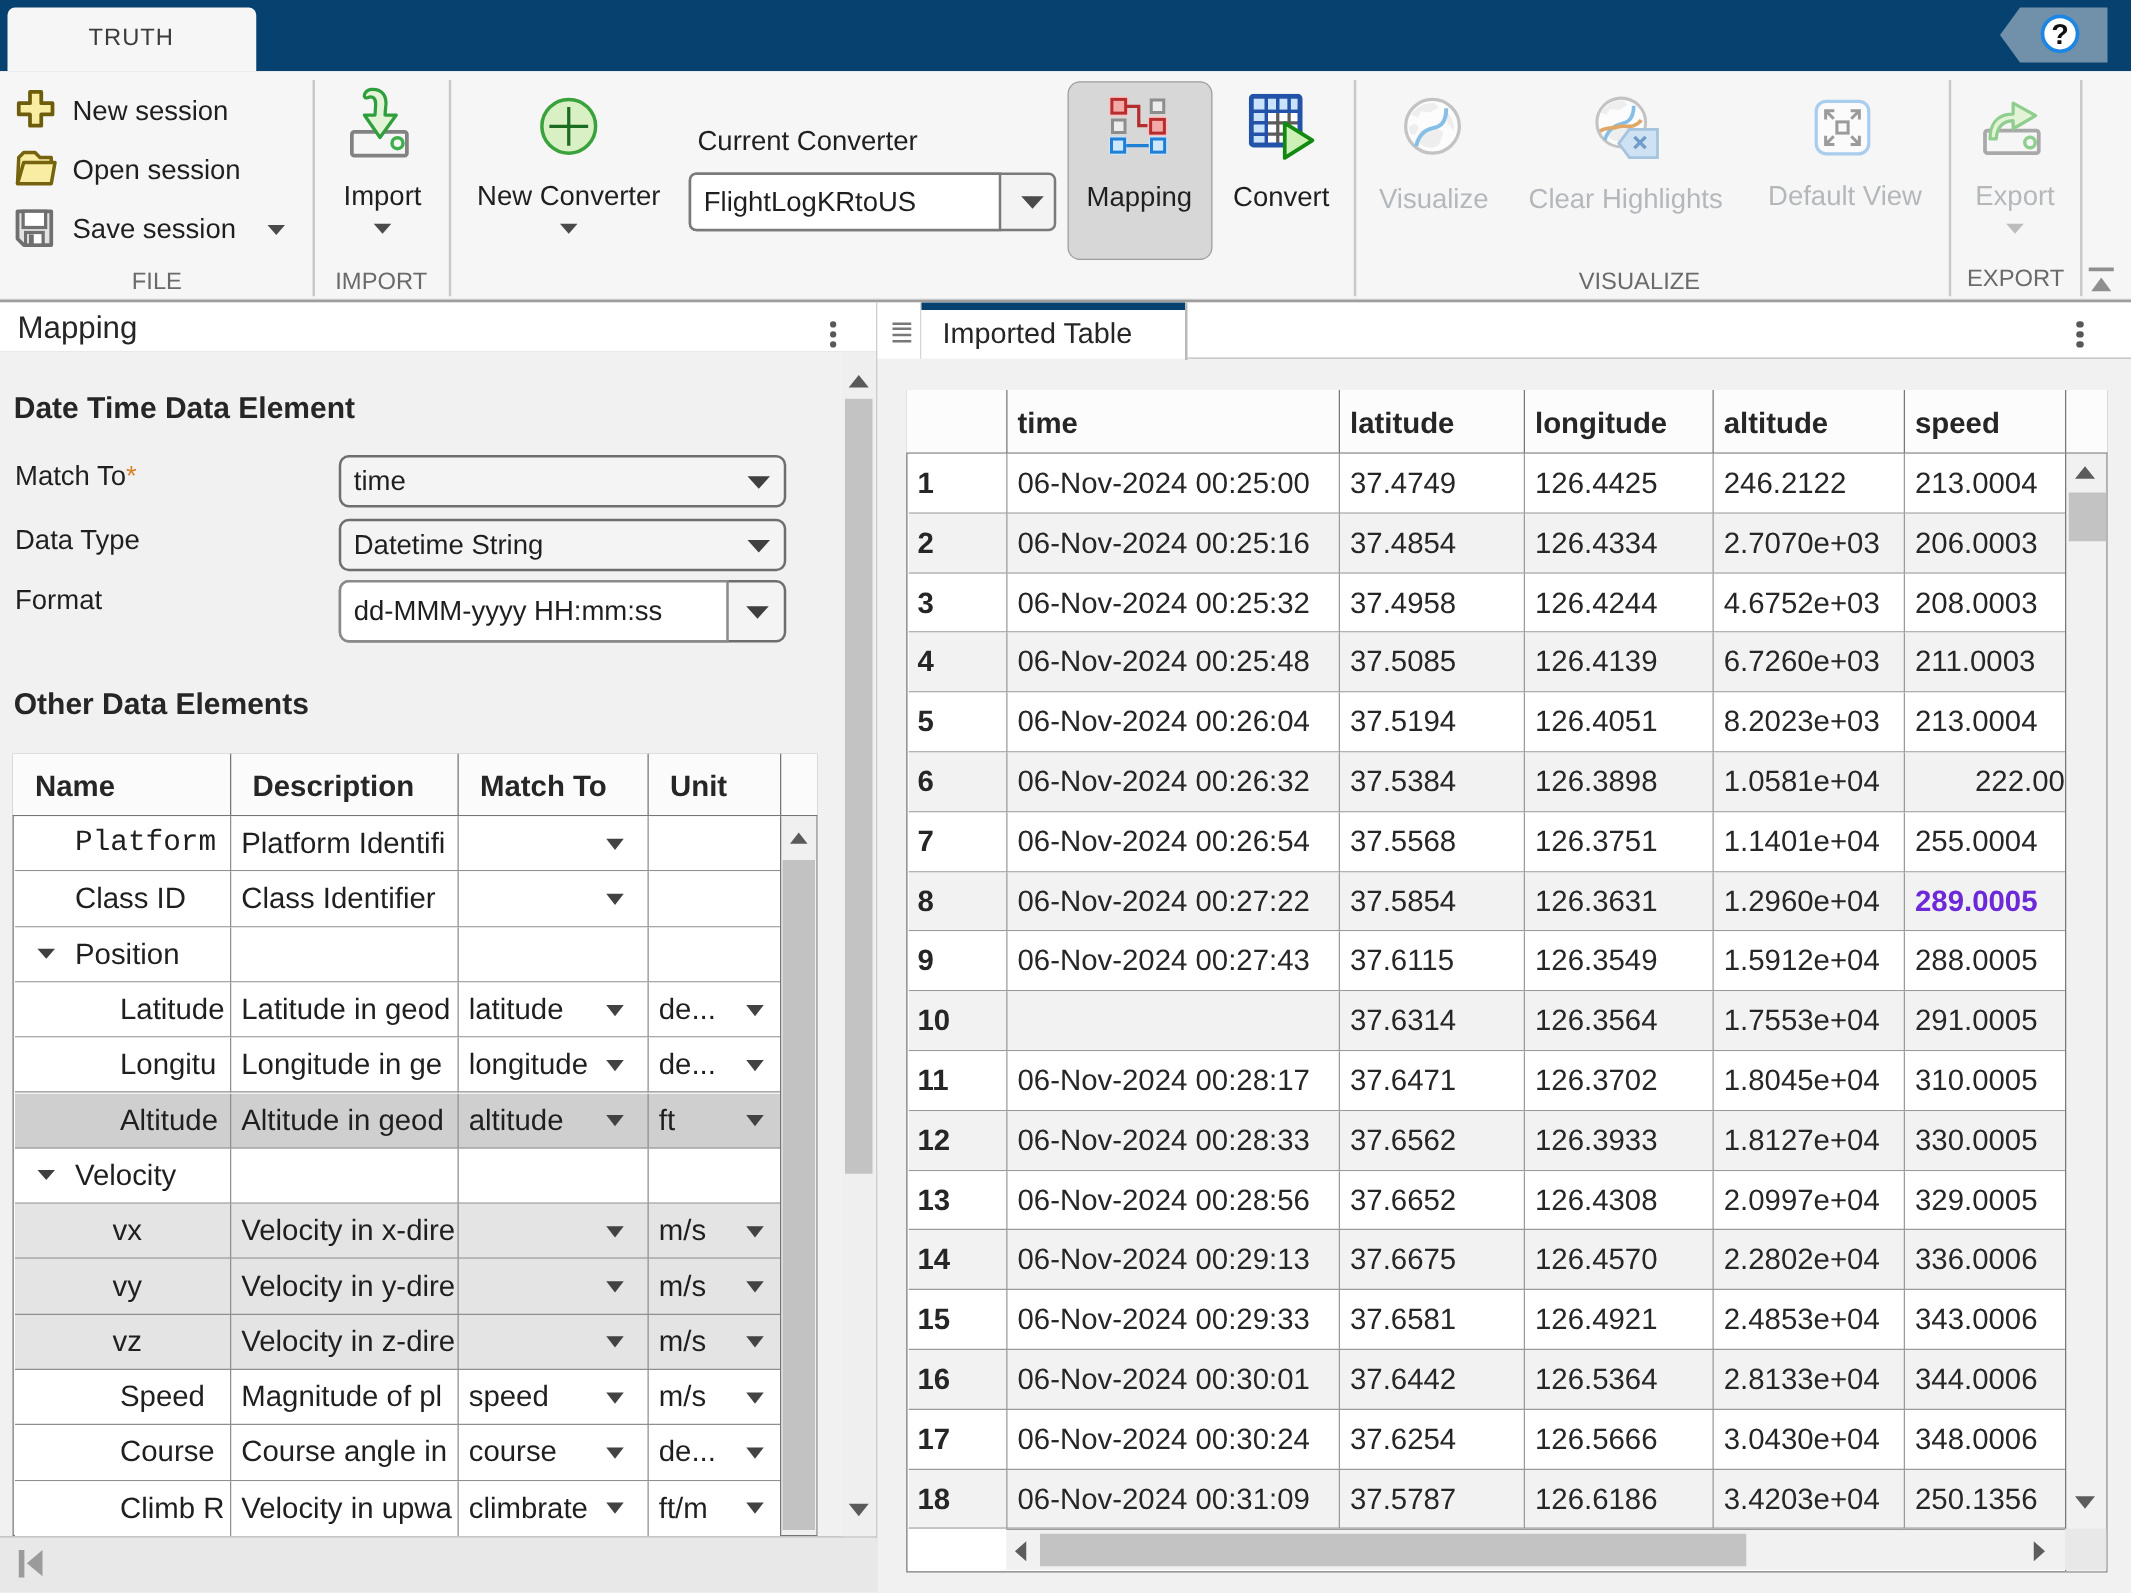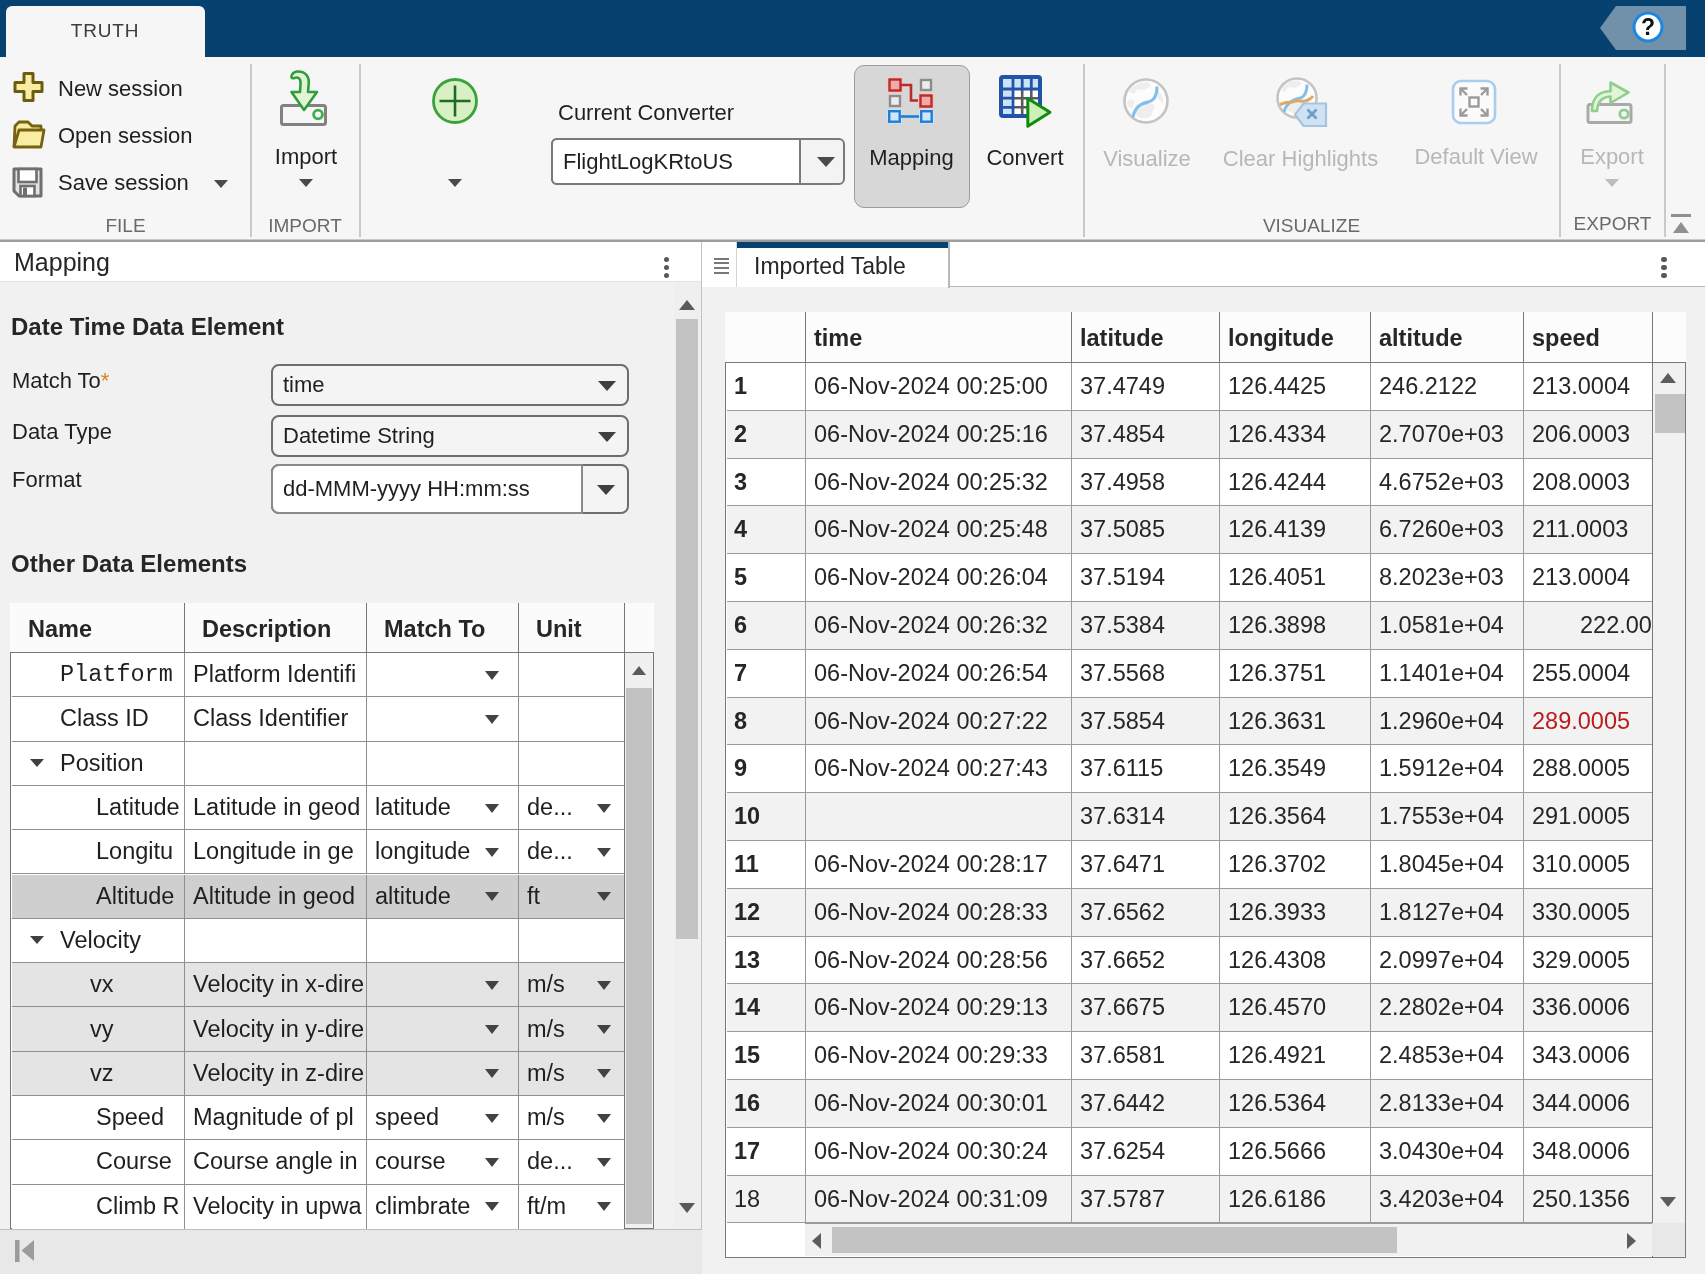--- a/index.html
+++ b/index.html
@@ -50,20 +50,21 @@
 <path d="M18 2.5 C27 2 31 8 29.5 17 L29 23 H38 L25 41 L12.5 23 H21 L21.5 15 C22 9.5 19 7.5 15.5 9 C13.5 9.8 12 9 12.5 7 C13 5 15 3 18 2.5 Z" fill="#e2f4d5" stroke="#2f9e3c" stroke-width="2.6" stroke-linejoin="round"></path>
 <circle cx="39" cy="45.5" r="4.4" fill="#f6f6f6" stroke="#3fae4c" stroke-width="2.8"></circle>
 </svg>
 <div class="lbl ctr" style="left:6px;top:142.0px;width:600px;height:30px;font-size:22px;color:#1f1f1f;font-weight:normal;letter-spacing:0px;justify-content:center;">Import</div>
 <div class="abs" style="left:298.5px;top:179px;width:0;height:0;border-left:7.5px solid transparent;border-right:7.5px solid transparent;border-top:8.5px solid #4a4a4a;"></div>
 <div class="lbl ctr" style="left:5px;top:211.0px;width:600px;height:30px;font-size:19px;color:#6a6a6a;font-weight:normal;letter-spacing:0px;justify-content:center;">IMPORT</div>
 <svg class="abs" style="left:431px;top:77px;" width="48" height="48" viewBox="0 0 48 48">
 <circle cx="24" cy="24" r="21.5" fill="#d9f0c4" stroke="#39a23c" stroke-width="2.8"></circle>
 <path d="M24 8.5 V39.5 M8.5 24 H39.5" stroke="#1c6b22" stroke-width="2.6"></path>
 </svg>
+<div class="lbl ctr" style="left:155px;top:142.0px;width:600px;height:30px;font-size:22px;color:#1f1f1f;font-weight:normal;letter-spacing:0px;justify-content:center;">New Converter</div>
 <div class="abs" style="left:447.5px;top:179px;width:0;height:0;border-left:7.5px solid transparent;border-right:7.5px solid transparent;border-top:8.5px solid #4a4a4a;"></div>
 <div class="lbl vctr" style="left:558px;top:98.0px;height:30px;font-size:22px;color:#1f1f1f;font-weight:normal;letter-spacing:0px;">Current Converter</div>
 <div class="abs" style="left:551px;top:138px;width:294px;height:47px;background:#f3f3f3;border:2px solid #7a7a7a;border-radius:6px;box-sizing:border-box;"></div>
 <div class="abs" style="left:551px;top:138px;width:250px;height:47px;background:#ffffff;border:2px solid #7a7a7a;border-radius:6px 0 0 6px;box-sizing:border-box;"></div>
 <div class="lbl vctr" style="left:563px;top:146.5px;height:30px;font-size:22px;color:#1f1f1f;font-weight:normal;letter-spacing:0px;">FlightLogKRtoUS</div>
 <div class="abs" style="left:816.5px;top:157px;width:0;height:0;border-left:9.5px solid transparent;border-right:9.5px solid transparent;border-top:10px solid #4a4a4a;"></div>
 <div class="abs" style="left:854px;top:64.5px;width:115.5px;height:143px;background:#d7d7d7;border:1.5px solid #9c9c9c;border-radius:10px;box-sizing:border-box;"></div>
 <svg class="abs" style="left:887px;top:76.5px;" width="48" height="48" viewBox="0 0 48 48">
 <rect x="0" y="0" width="16" height="16" rx="3" fill="#ffc0c0"></rect>
 <rect x="2.5" y="2.5" width="11" height="11" fill="#f4a9a9" stroke="#b52d2d" stroke-width="2.4"></rect>
@@ -394,21 +395,21 @@
 <div class="abs" style="left:1071px;top:649.8px;width:1.2px;height:47.8px;background:#9a9a9a;"></div>
 <div class="abs" style="left:1219px;top:649.8px;width:1.2px;height:47.8px;background:#9a9a9a;"></div>
 <div class="abs" style="left:1370px;top:649.8px;width:1.2px;height:47.8px;background:#9a9a9a;"></div>
 <div class="abs" style="left:1523px;top:649.8px;width:1.2px;height:47.8px;background:#9a9a9a;"></div>
 <div class="abs" style="left:726.5px;top:697.5999999999999px;width:925.5px;height:47.8px;background:#f2f2f2;border-bottom:1px solid #9a9a9a;box-sizing:border-box;"></div>
 <div class="lbl vctr" style="left:734px;top:705.9999999999999px;height:30px;font-size:23.5px;color:#262626;font-weight:bold;letter-spacing:0px;">8</div>
 <div class="lbl vctr" style="left:814px;top:705.9999999999999px;height:30px;font-size:23.5px;color:#262626;font-weight:normal;letter-spacing:0px;">06-Nov-2024 00:27:22</div>
 <div class="lbl vctr" style="left:1080px;top:705.9999999999999px;height:30px;font-size:23.5px;color:#262626;font-weight:normal;letter-spacing:0px;">37.5854</div>
 <div class="lbl vctr" style="left:1228px;top:705.9999999999999px;height:30px;font-size:23.5px;color:#262626;font-weight:normal;letter-spacing:0px;">126.3631</div>
 <div class="lbl vctr" style="left:1379px;top:705.9999999999999px;height:30px;font-size:23.5px;color:#262626;font-weight:normal;letter-spacing:0px;">1.2960e+04</div>
-<div class="lbl vctr" style="left:1532px;top:705.9999999999999px;height:30px;font-size:23.5px;color:#b91c1c;font-weight:normal;letter-spacing:0px;">289.0005</div>
+<div class="lbl vctr" style="left:1532px;top:705.9999999999999px;height:30px;font-size:23.5px;color:#6d28d9;font-weight:bold;letter-spacing:0px;">289.0005</div>
 <div class="abs" style="left:805px;top:697.5999999999999px;width:1.2px;height:47.8px;background:#9a9a9a;"></div>
 <div class="abs" style="left:1071px;top:697.5999999999999px;width:1.2px;height:47.8px;background:#9a9a9a;"></div>
 <div class="abs" style="left:1219px;top:697.5999999999999px;width:1.2px;height:47.8px;background:#9a9a9a;"></div>
 <div class="abs" style="left:1370px;top:697.5999999999999px;width:1.2px;height:47.8px;background:#9a9a9a;"></div>
 <div class="abs" style="left:1523px;top:697.5999999999999px;width:1.2px;height:47.8px;background:#9a9a9a;"></div>
 <div class="abs" style="left:726.5px;top:745.4px;width:925.5px;height:47.8px;background:#ffffff;border-bottom:1px solid #9a9a9a;box-sizing:border-box;"></div>
 <div class="lbl vctr" style="left:734px;top:753.8px;height:30px;font-size:23.5px;color:#262626;font-weight:bold;letter-spacing:0px;">9</div>
 <div class="lbl vctr" style="left:814px;top:753.8px;height:30px;font-size:23.5px;color:#262626;font-weight:normal;letter-spacing:0px;">06-Nov-2024 00:27:43</div>
 <div class="lbl vctr" style="left:1080px;top:753.8px;height:30px;font-size:23.5px;color:#262626;font-weight:normal;letter-spacing:0px;">37.6115</div>
 <div class="lbl vctr" style="left:1228px;top:753.8px;height:30px;font-size:23.5px;color:#262626;font-weight:normal;letter-spacing:0px;">126.3549</div>
@@ -509,21 +510,21 @@
 <div class="lbl vctr" style="left:1080px;top:1136.2px;height:30px;font-size:23.5px;color:#262626;font-weight:normal;letter-spacing:0px;">37.6254</div>
 <div class="lbl vctr" style="left:1228px;top:1136.2px;height:30px;font-size:23.5px;color:#262626;font-weight:normal;letter-spacing:0px;">126.5666</div>
 <div class="lbl vctr" style="left:1379px;top:1136.2px;height:30px;font-size:23.5px;color:#262626;font-weight:normal;letter-spacing:0px;">3.0430e+04</div>
 <div class="lbl vctr" style="left:1532px;top:1136.2px;height:30px;font-size:23.5px;color:#262626;font-weight:normal;letter-spacing:0px;">348.0006</div>
 <div class="abs" style="left:805px;top:1127.8px;width:1.2px;height:47.8px;background:#9a9a9a;"></div>
 <div class="abs" style="left:1071px;top:1127.8px;width:1.2px;height:47.8px;background:#9a9a9a;"></div>
 <div class="abs" style="left:1219px;top:1127.8px;width:1.2px;height:47.8px;background:#9a9a9a;"></div>
 <div class="abs" style="left:1370px;top:1127.8px;width:1.2px;height:47.8px;background:#9a9a9a;"></div>
 <div class="abs" style="left:1523px;top:1127.8px;width:1.2px;height:47.8px;background:#9a9a9a;"></div>
 <div class="abs" style="left:726.5px;top:1175.6px;width:925.5px;height:47.8px;background:#f2f2f2;border-bottom:1px solid #9a9a9a;box-sizing:border-box;"></div>
-<div class="lbl vctr" style="left:734px;top:1184.0px;height:30px;font-size:23.5px;color:#262626;font-weight:normal;letter-spacing:0px;">18</div>
+<div class="lbl vctr" style="left:734px;top:1184.0px;height:30px;font-size:23.5px;color:#262626;font-weight:bold;letter-spacing:0px;">18</div>
 <div class="lbl vctr" style="left:814px;top:1184.0px;height:30px;font-size:23.5px;color:#262626;font-weight:normal;letter-spacing:0px;">06-Nov-2024 00:31:09</div>
 <div class="lbl vctr" style="left:1080px;top:1184.0px;height:30px;font-size:23.5px;color:#262626;font-weight:normal;letter-spacing:0px;">37.5787</div>
 <div class="lbl vctr" style="left:1228px;top:1184.0px;height:30px;font-size:23.5px;color:#262626;font-weight:normal;letter-spacing:0px;">126.6186</div>
 <div class="lbl vctr" style="left:1379px;top:1184.0px;height:30px;font-size:23.5px;color:#262626;font-weight:normal;letter-spacing:0px;">3.4203e+04</div>
 <div class="lbl vctr" style="left:1532px;top:1184.0px;height:30px;font-size:23.5px;color:#262626;font-weight:normal;letter-spacing:0px;">250.1356</div>
 <div class="abs" style="left:805px;top:1175.6px;width:1.2px;height:47.8px;background:#9a9a9a;"></div>
 <div class="abs" style="left:1071px;top:1175.6px;width:1.2px;height:47.8px;background:#9a9a9a;"></div>
 <div class="abs" style="left:1219px;top:1175.6px;width:1.2px;height:47.8px;background:#9a9a9a;"></div>
 <div class="abs" style="left:1370px;top:1175.6px;width:1.2px;height:47.8px;background:#9a9a9a;"></div>
 <div class="abs" style="left:1523px;top:1175.6px;width:1.2px;height:47.8px;background:#9a9a9a;"></div>

